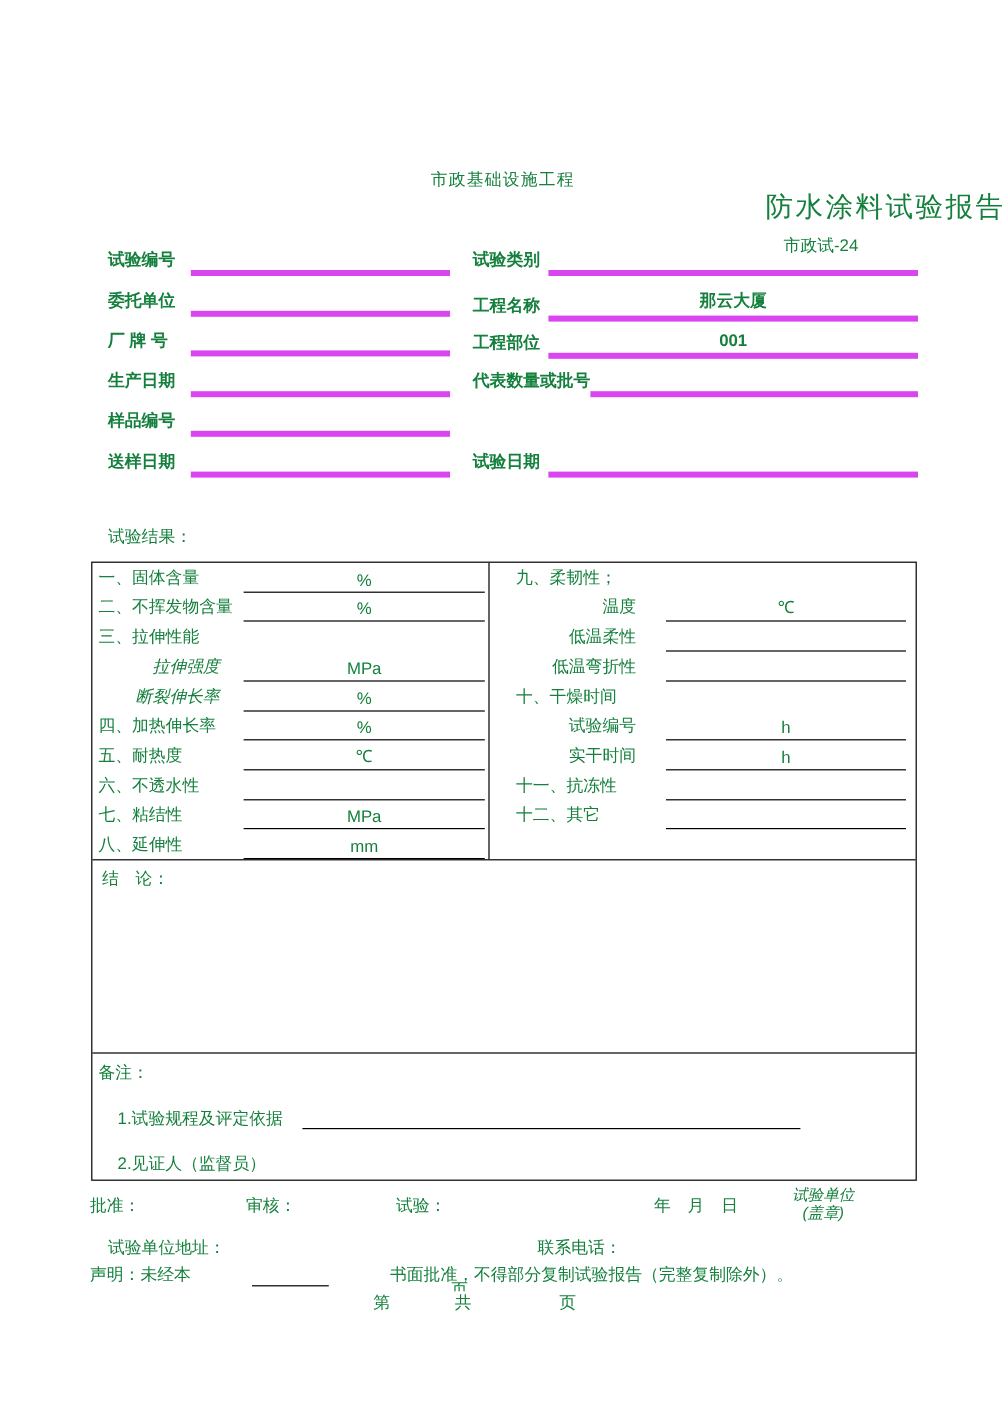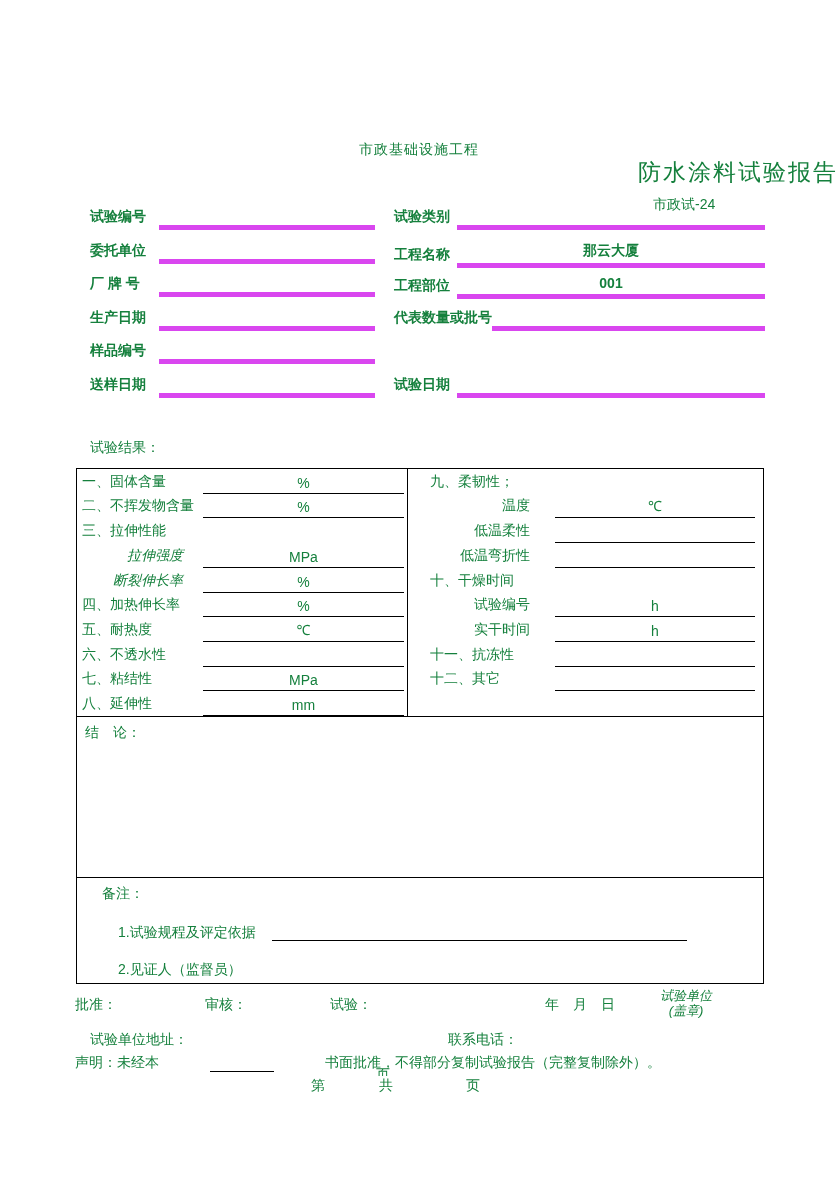--- a/index.html
+++ b/index.html
@@ -43,21 +43,21 @@
   .tlabel.indent { text-align:right; }
   .col-left  .tlabel.indent { padding-right:20px;font-style:italic; }
   .col-right .tlabel.indent { padding-right:25px; }
   .tline { flex:1; border-bottom:1px solid #000; text-align:center; min-height:19px; }
   .col-left  .tline { margin-right:3px; }
   .col-right .tline { margin-right:8px; }
   .tline.noline { border-bottom:none; }
   .tline span { display:inline-block; padding-bottom:2px; }
 
   .conclusion { height:161px; border-bottom:1px solid #000; padding:7px 0 0 8px; }
-  .remarks { height:105px; position:relative;margin-left:20px; }
+  .remarks { height:105px; position:relative; }
   .remark-label { position:absolute; top:7px; left:5px; }
   .remark-item1 { position:absolute; top:46px; left:21px; display:flex; align-items:flex-start; }
   .remark-item1 .rline { display:inline-block; width:415px; margin-left:16px;
                          border-bottom:1px solid #000; height:17px; }
   .remark-item2 { position:absolute; top:83px; left:21px; }
 
   
   .f-abs { position:absolute; white-space:nowrap; }
   .unit-block { position:absolute; left:643px; top:988px; width:86px; text-align:center;
                 font-size:13px; line-height:15px;font-style:italic; }

